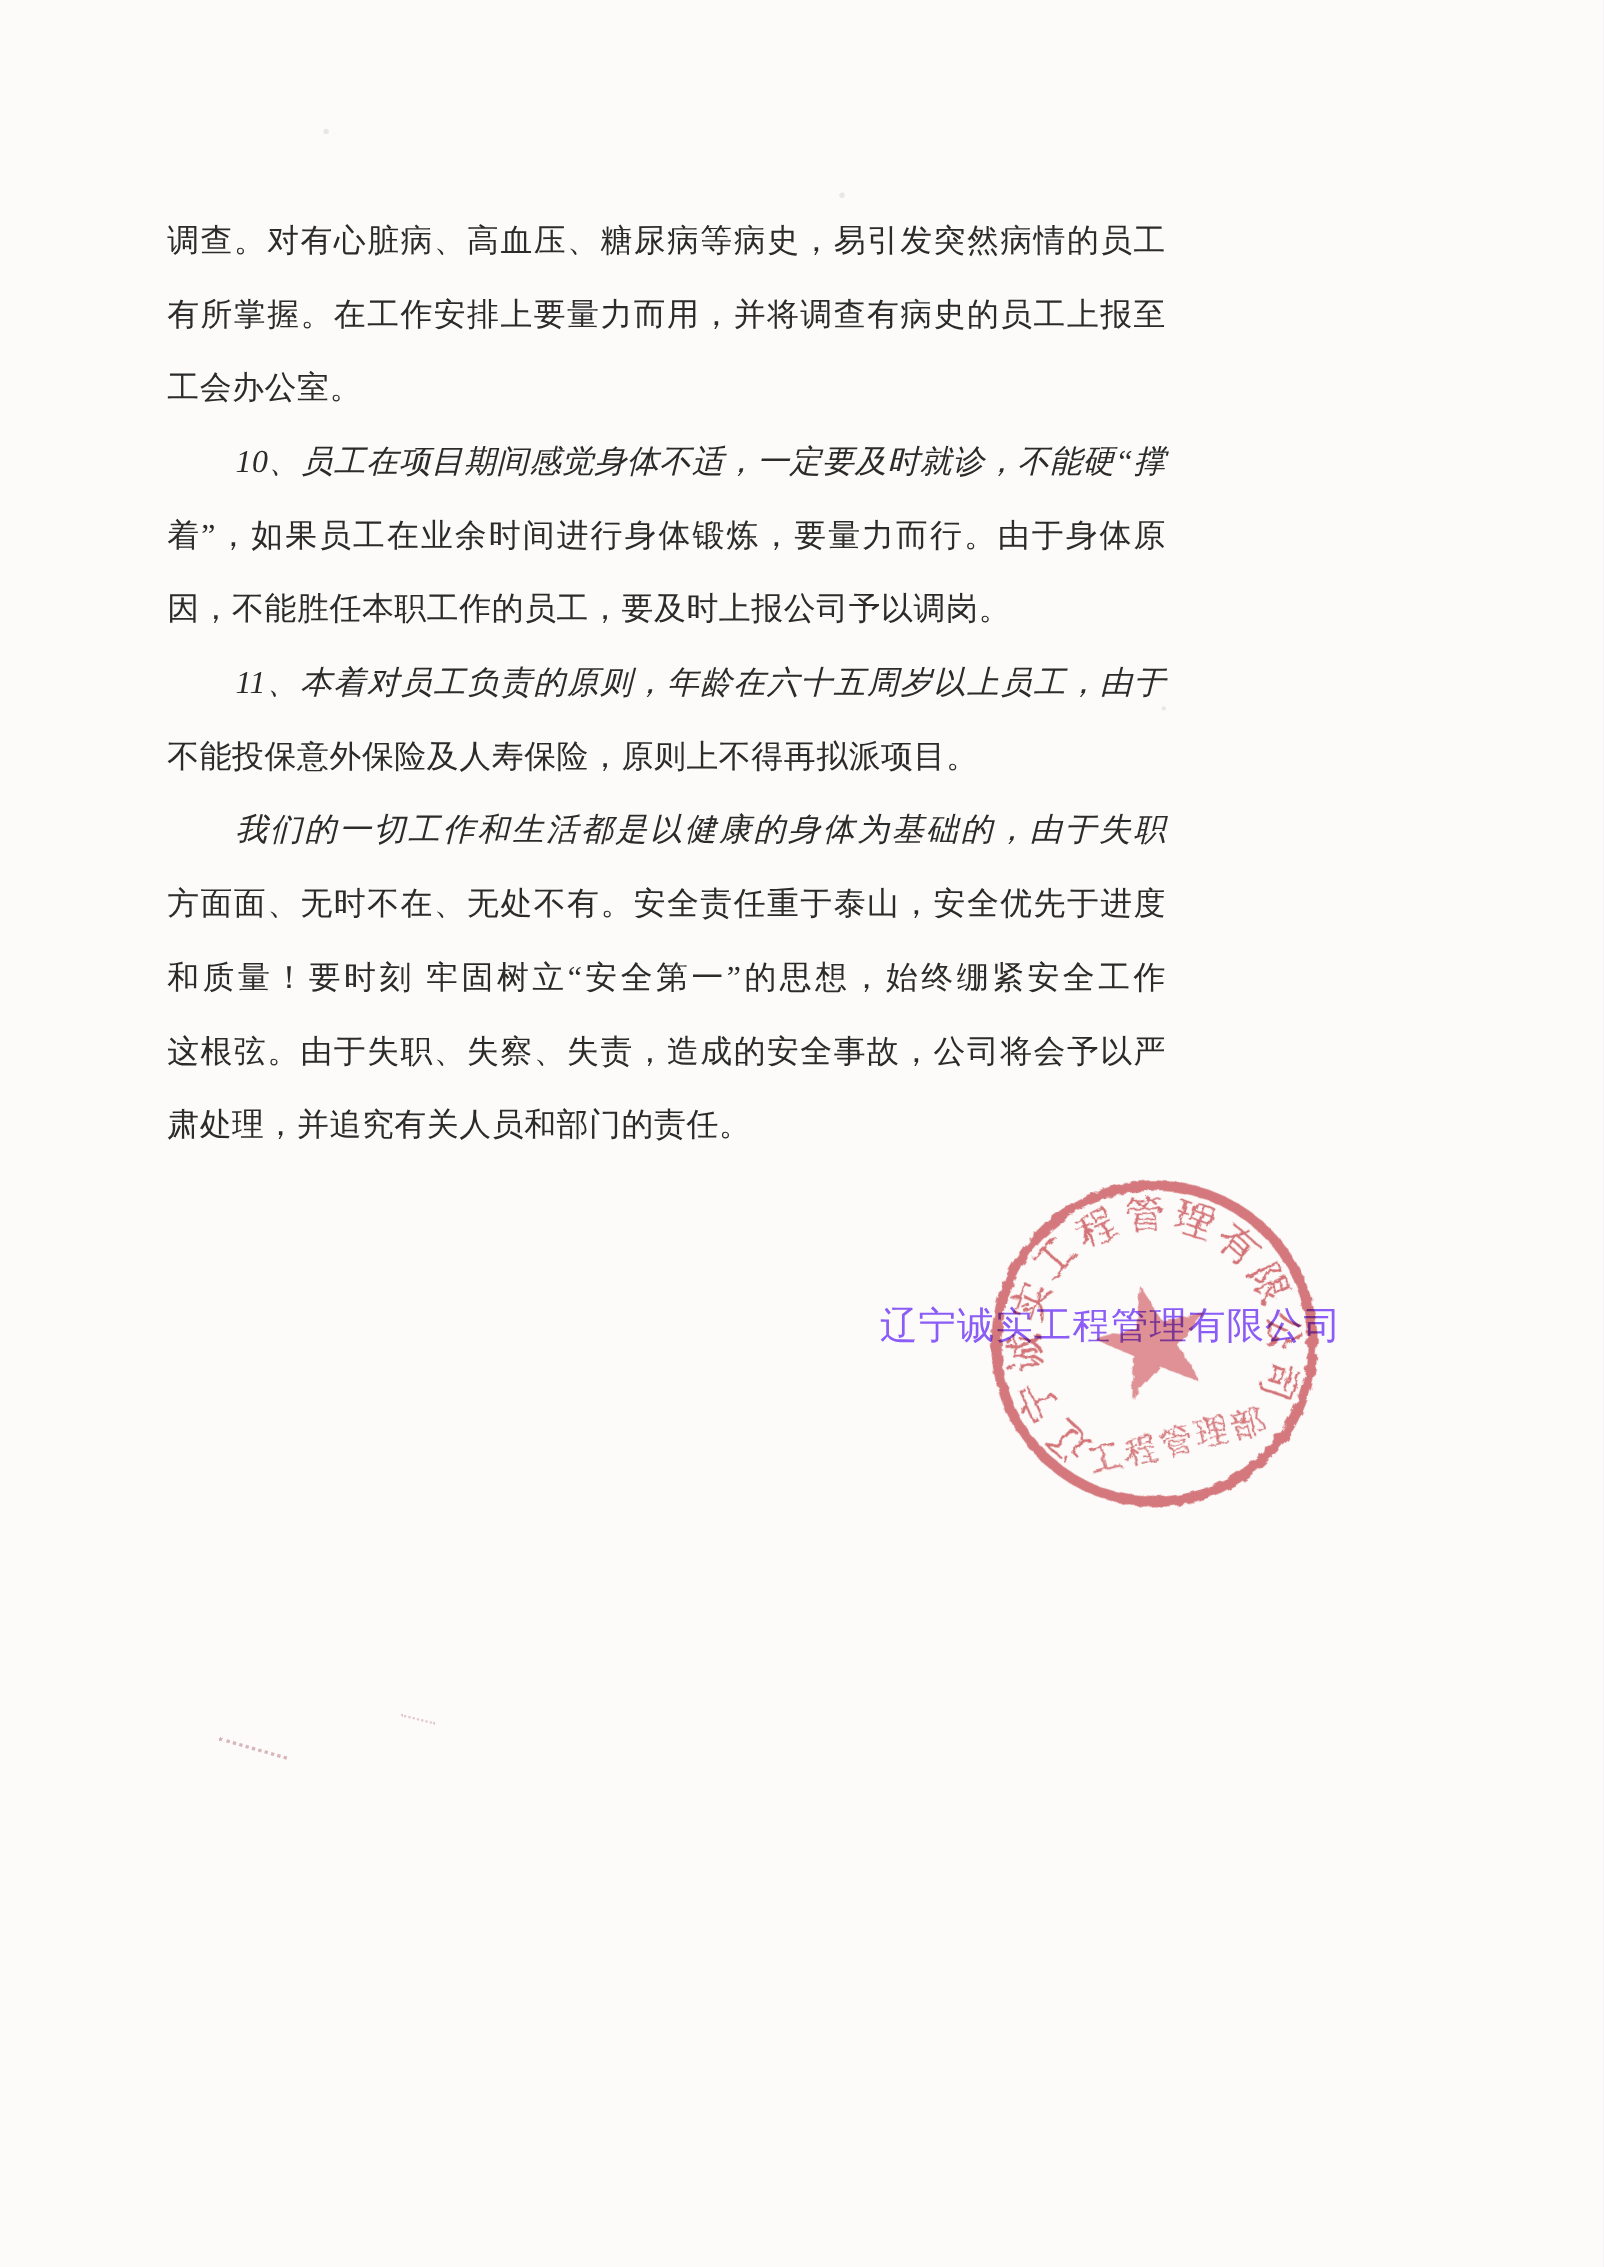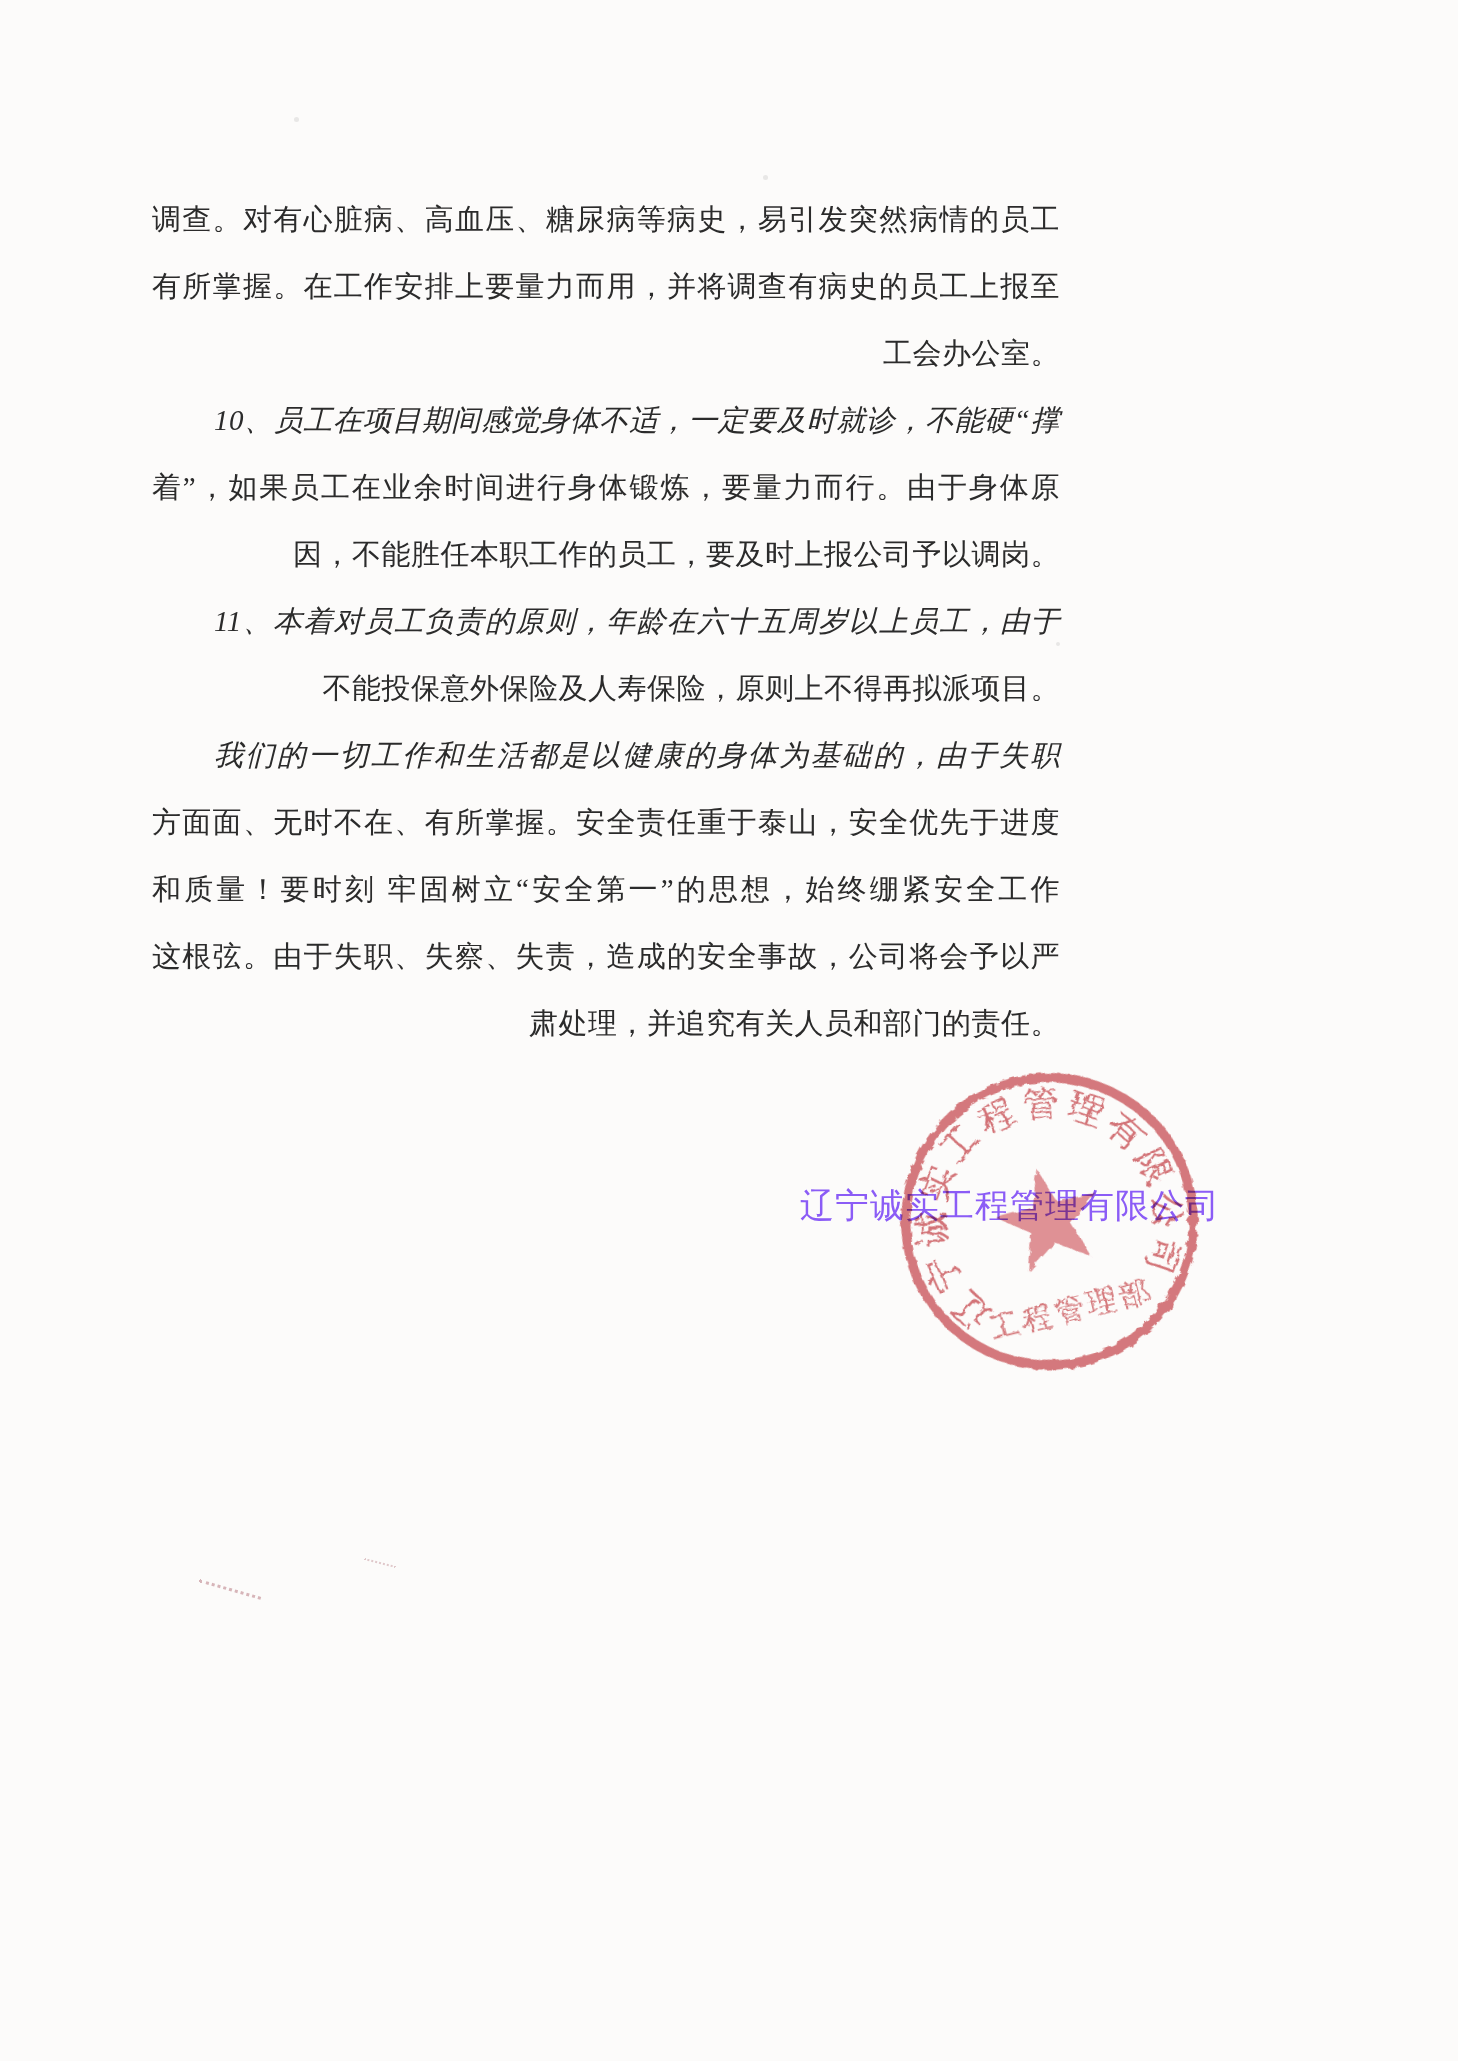--- a/index.html
+++ b/index.html
@@ -17,21 +17,21 @@
     position:absolute;
     left:152px;top:186px;
     width:908px;
     font-size:29px;
     letter-spacing:0.5px;
   }
   .line{
     height:67px;
     line-height:67px;
     white-space:nowrap;
-    text-align:right;
+    text-align:left;
   }
   .line.j{
     white-space:normal;
     text-align:justify;
     text-align-last:justify;
   }
   .line.ind{ text-indent:62px;font-style:italic; }
   
   .signature{
     position:absolute;
@@ -79,21 +79,21 @@
   <div class="text-column">
     <div class="line j">调查。对有心脏病、高血压、糖尿病等病史，易引发突然病情的员工</div>
     <div class="line j">有所掌握。在工作安排上要量力而用，并将调查有病史的员工上报至</div>
     <div class="line">工会办公室。</div>
     <div class="line j ind">10、员工在项目期间感觉身体不适，一定要及时就诊，不能硬“撑</div>
     <div class="line j">着”，如果员工在业余时间进行身体锻炼，要量力而行。由于身体原</div>
     <div class="line">因，不能胜任本职工作的员工，要及时上报公司予以调岗。</div>
     <div class="line j ind">11、本着对员工负责的原则，年龄在六十五周岁以上员工，由于</div>
     <div class="line">不能投保意外保险及人寿保险，原则上不得再拟派项目。</div>
     <div class="line j ind">我们的一切工作和生活都是以健康的身体为基础的，由于失职</div>
-    <div class="line j">方面面、无时不在、有所掌握。安全责任重于泰山，安全优先于进度</div>
+    <div class="line j">方面面、无时不在、无处不有。安全责任重于泰山，安全优先于进度</div>
     <div class="line j">和质量！要时刻 牢固树立“安全第一”的思想，始终绷紧安全工作</div>
     <div class="line j">这根弦。由于失职、失察、失责，造成的安全事故，公司将会予以严</div>
     <div class="line">肃处理，并追究有关人员和部门的责任。</div>
   </div>
 
   <div class="signature">
     <div class="sig-company">辽宁诚实工程管理有限公司</div>
   </div>
 
   <div class="stamp">

